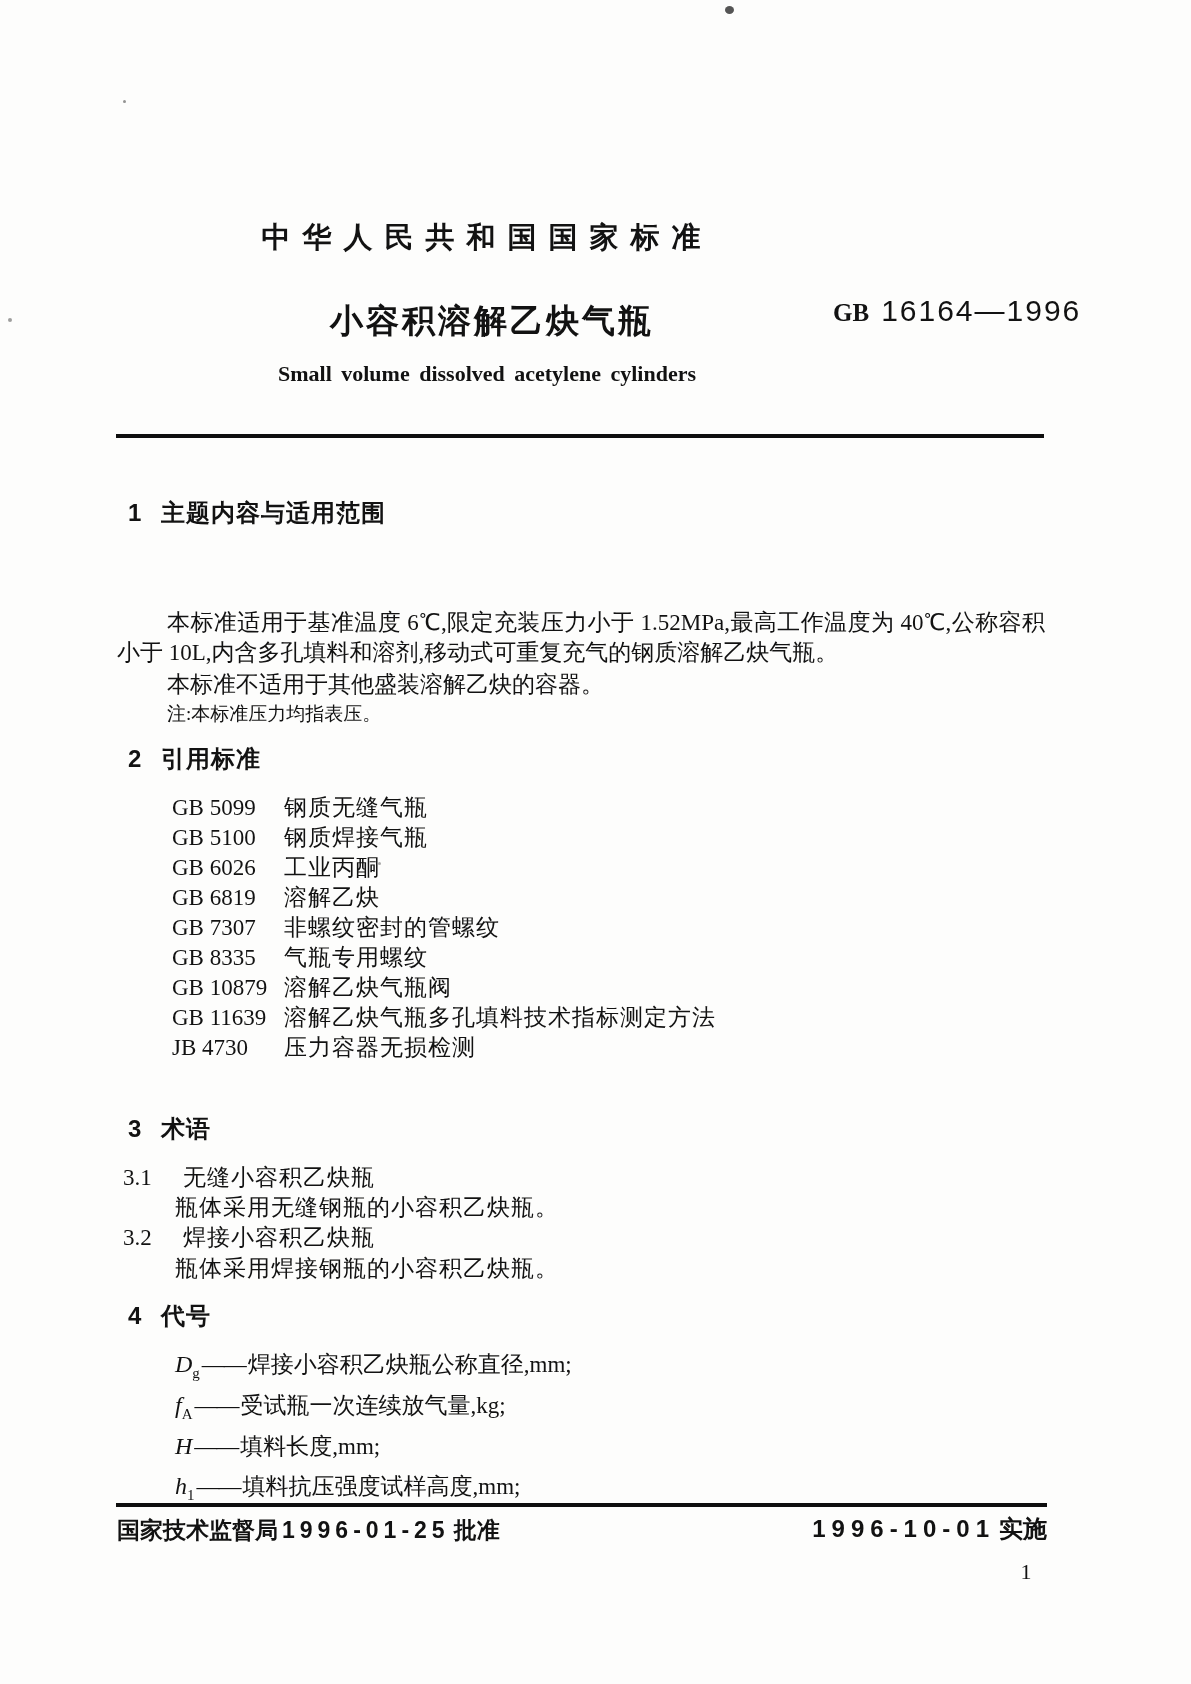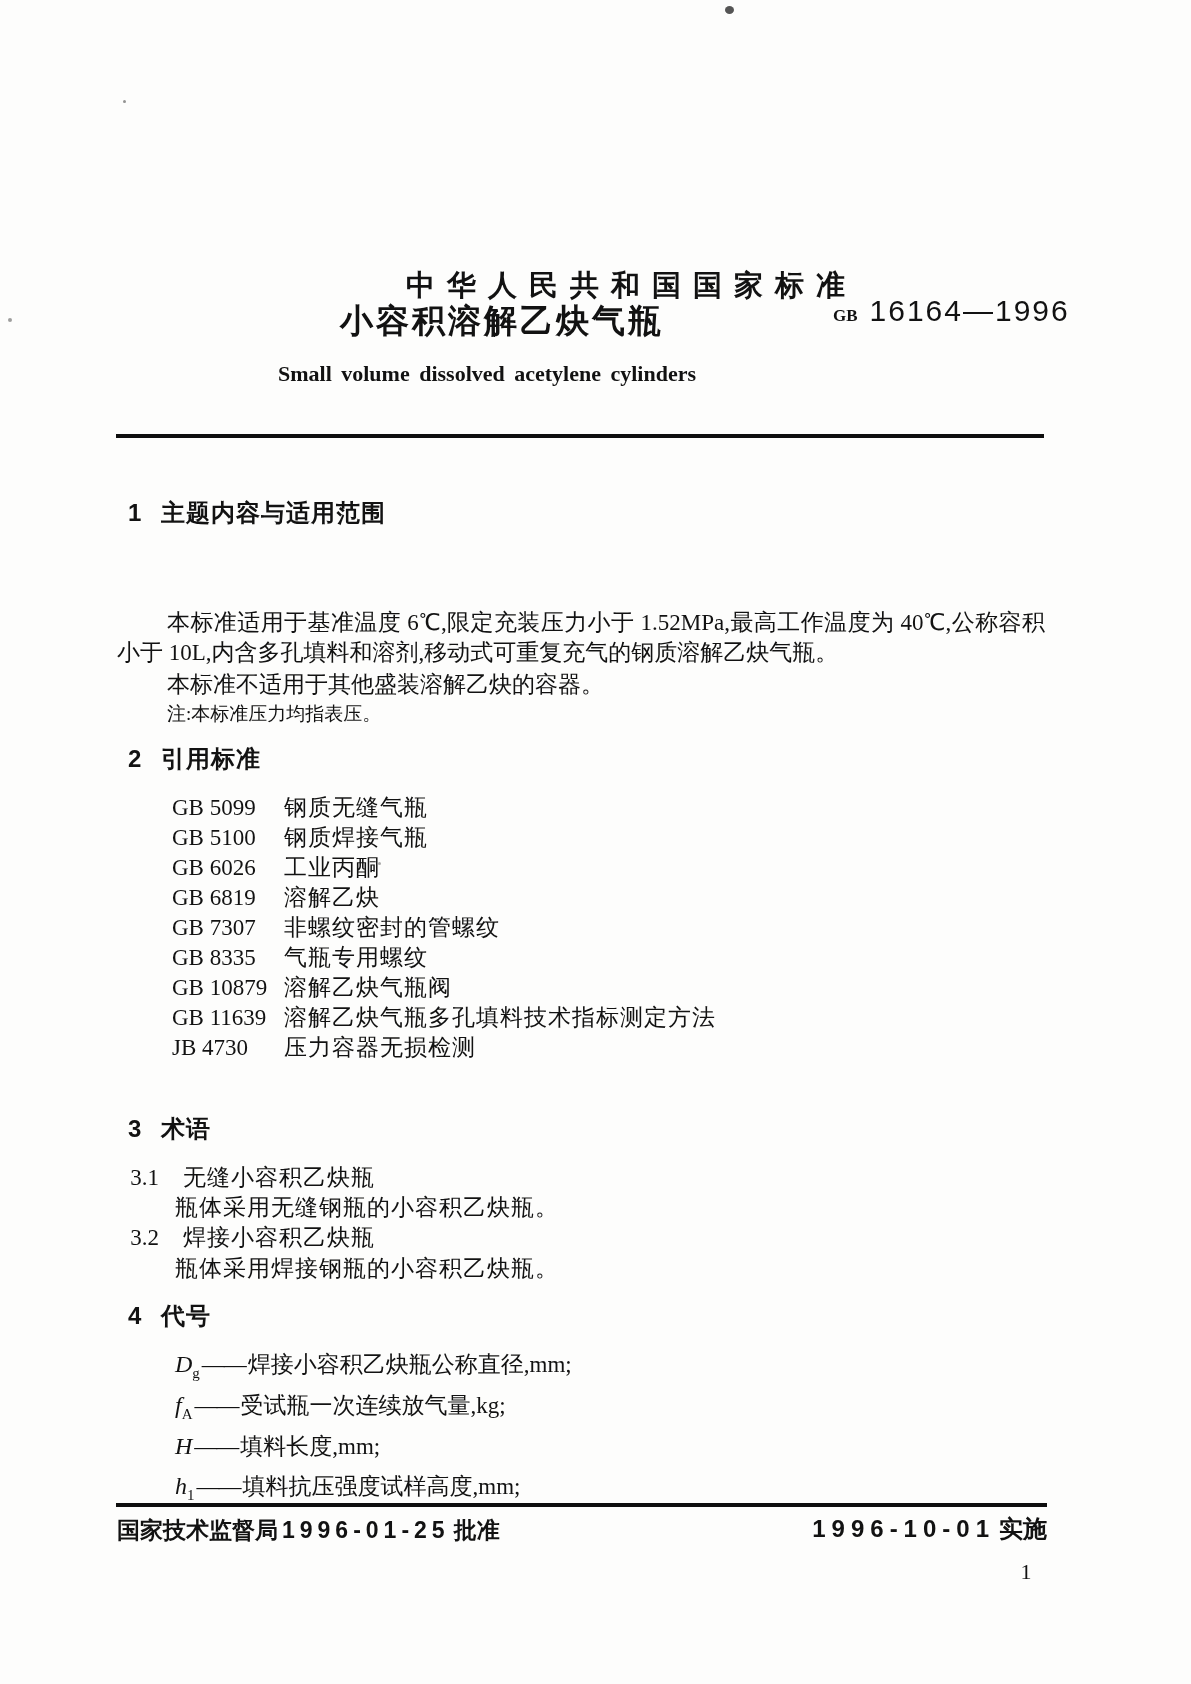--- a/index.html
+++ b/index.html
@@ -11,39 +11,39 @@
     width: 1191px;
     height: 1684px;
     margin: 0 auto;
     background: #fdfdfc;
     overflow: hidden;
   }
 
   
   .std-name {
     position: absolute; top: 216px; left: 117px; width: 740px;
-    text-align: right;
+    text-align: center;
     font-family: "Liberation Sans", sans-serif;
     font-weight: bold; font-size: 29px; line-height: 42px;
-    letter-spacing: 12px; white-space: nowrap; margin-top: 48px;
+    letter-spacing: 12px; white-space: nowrap;
   }
   .cn-title {
-    position: absolute; top: 298px; left: 132px; width: 740px;
+    position: absolute; top: 298px; left: 122px; width: 740px;
     text-align: center;
     font-family: "Liberation Sans", sans-serif;
     font-weight: bold; font-size: 33px; line-height: 46px;
     letter-spacing: 3px; white-space: nowrap;
   }
   .std-code {
     position: absolute; top: 296px; left: 833px; width: 215px;
     line-height: 30px; white-space: nowrap;
   }
   .std-code .code-prefix {
     font-family: "Liberation Serif", serif;
-    font-weight: bold; font-size: 17px;
+    font-weight: bold; font-size: 25px;
   }
   .std-code .code-number {
     font-family: "Liberation Sans", sans-serif;
     font-size: 30px; letter-spacing: 2px; margin-left: 12px;
   }
   .en-title {
     position: absolute; top: 360px; left: 117px; width: 740px;
     text-align: center;
     font-family: "Liberation Serif", serif;
     font-weight: bold; font-size: 22px; line-height: 28px;
@@ -80,21 +80,21 @@
   .refs { position: absolute; left: 117px; width: 928px; }
   .ref-row { line-height: 30px; padding-left: 55px; font-size: 23px; white-space: nowrap; }
   .ref-code { display: inline-block; width: 112px; }
   .ref-name { letter-spacing: 1px; }
 
   
   .term-h {
     position: absolute; left: 123px;
     font-size: 23px; line-height: 30px; white-space: nowrap;
   }
-  .term-h .term-num { display: inline-block; min-width: 36px; text-align: right; }
+  .term-h .term-num { display: inline-block; min-width: 36px; }
   .term-h .term-title { margin-left: 24px; letter-spacing: 1px; }
   .term-def {
     position: absolute; left: 117px; width: 928px; padding-left: 58px;
     font-size: 23px; line-height: 30px; letter-spacing: 1px;
   }
 
   
   .symbols { position: absolute; left: 117px; width: 928px; }
   .sym-row { line-height: 32px; padding-left: 58px; font-size: 23px; white-space: nowrap; }
   .sym-var { font-family: "Liberation Serif", serif; font-size: 24px; }

